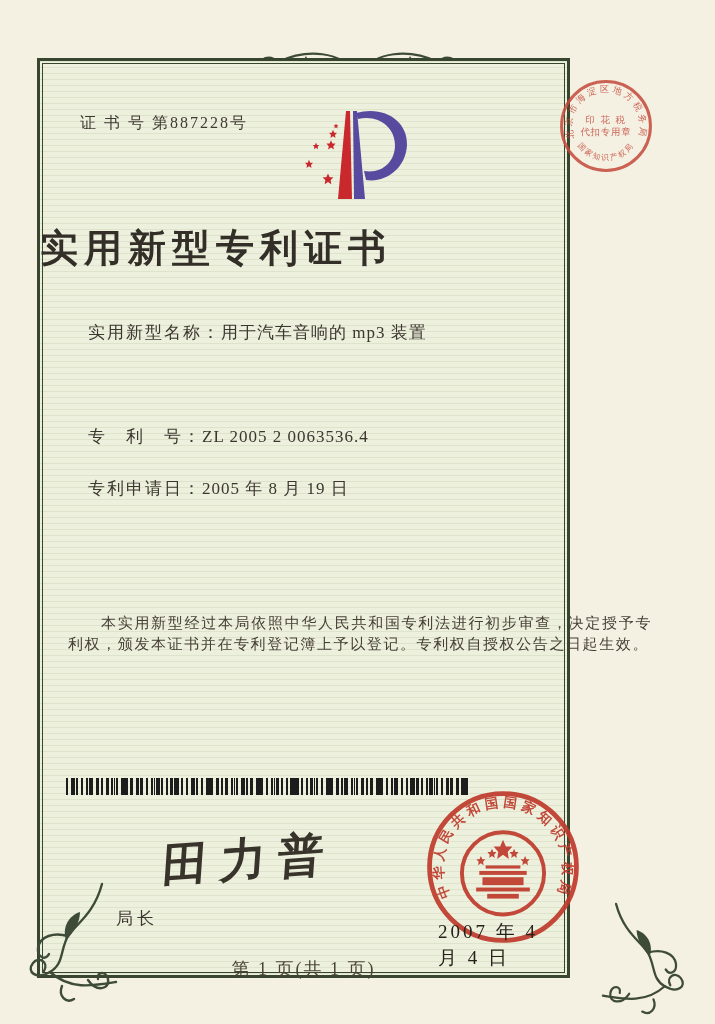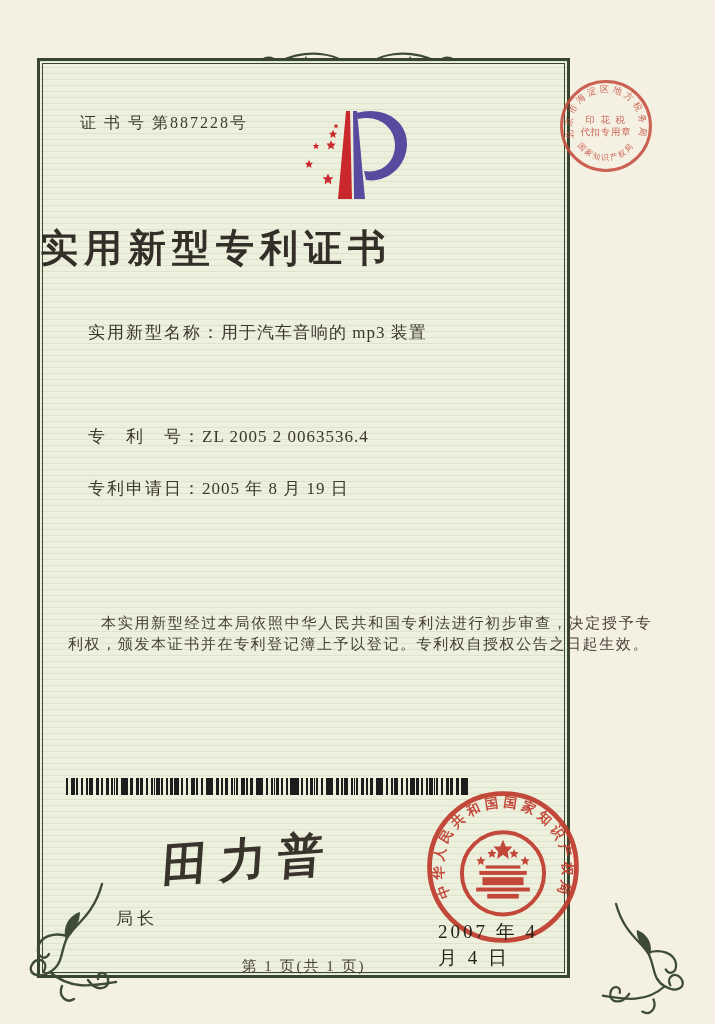--- a/index.html
+++ b/index.html
@@ -45,21 +45,21 @@
   .sig-label{left:76px;top:802px;font-size:17px;letter-spacing:4px;color:#3d382f;margin-top:44px;}
   .sig-name{
     left:122px;top:768px;font-size:46px;font-weight:bold;color:#38342c;
     letter-spacing:12px;transform:rotate(-4deg) skewX(-8deg);
     font-family:"DejaVu Serif","Liberation Serif",serif;
   }
   .logo-box{left:256px;top:44px;width:122px;height:100px;}
   .tax-stamp{left:519px;top:18px;width:94px;height:94px;opacity:.85;}
   .office-seal{left:384px;top:726px;width:158px;height:160px;opacity:.92;}
   .issue-date{left:398px;top:858px;font-size:19px;letter-spacing:3px;color:#262219;z-index:5;}
-  .footer{left:0;top:896px;width:100%;text-align:center;font-size:15px;letter-spacing:2px;color:#4a4437;}
+  .footer{left:0;top:896px;width:100%;text-align:center;font-size:18px;letter-spacing:2px;color:#4a4437;}
   .orn{position:absolute;color:#3d4b37;}
   .orn-top{left:248px;top:34px;width:220px;height:58px;}
   .orn-bl{left:18px;top:882px;width:104px;height:126px;}
   .orn-br{left:594px;top:902px;width:104px;height:118px;transform:scaleX(-1);}
   svg text{font-family:"Liberation Serif","DejaVu Serif",serif;}
 </style>
 </head>
 <body>
 
 <svg width="0" height="0" style="position:absolute" aria-hidden="true">

